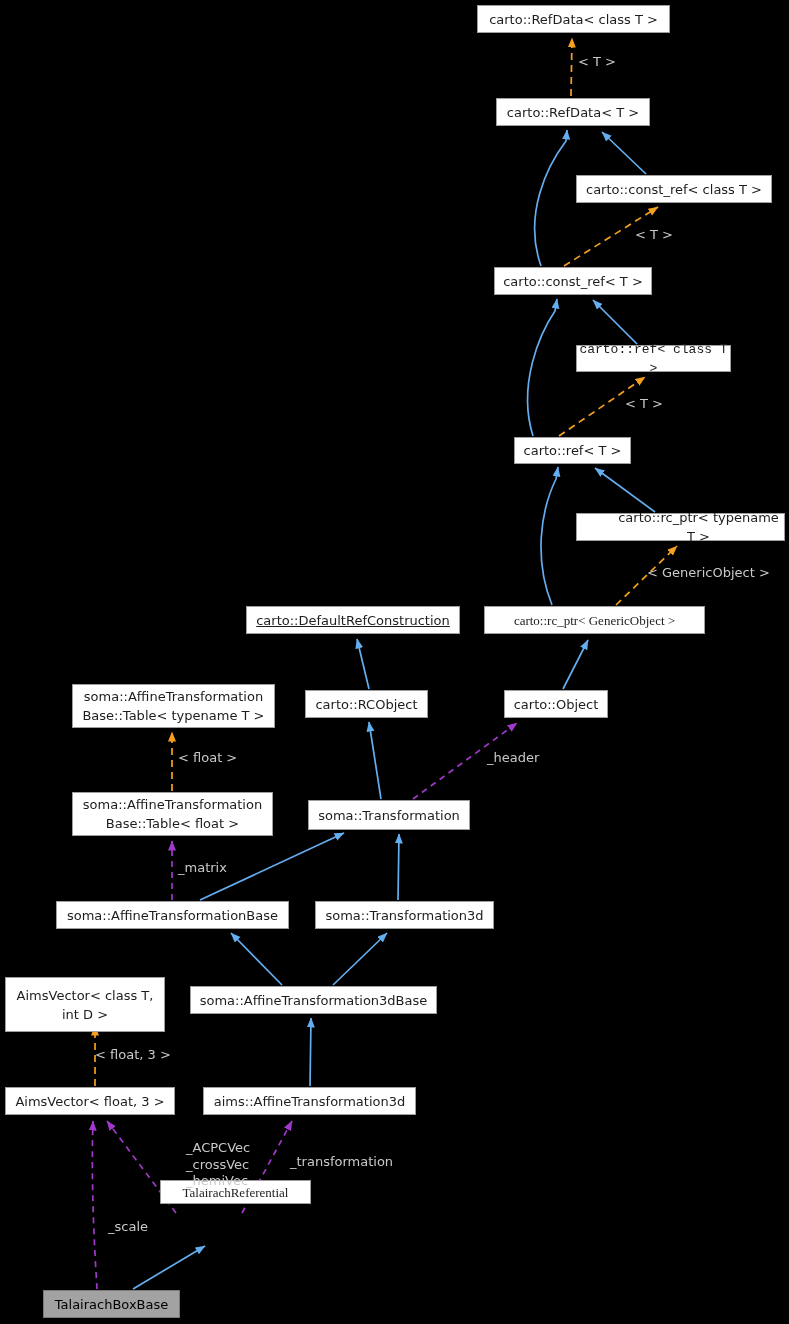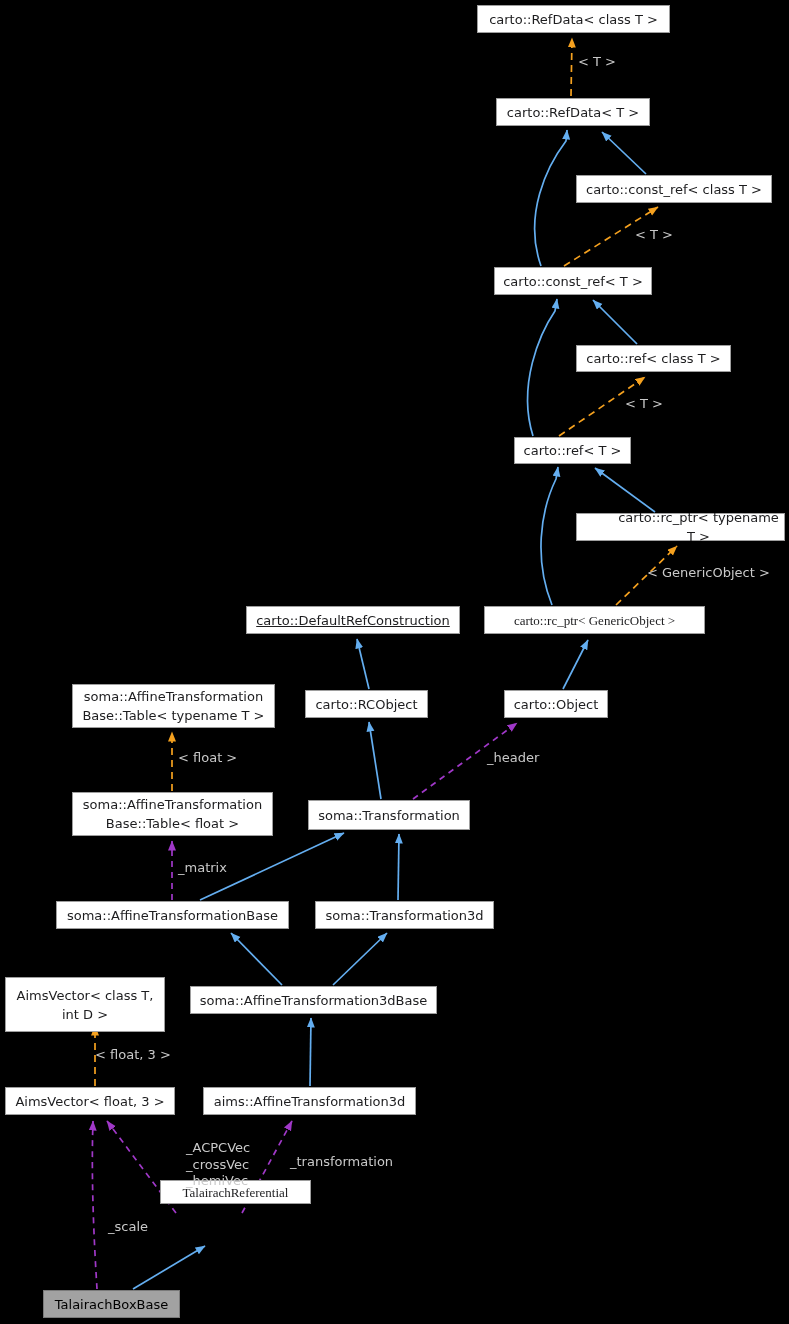--- a/index.html
+++ b/index.html
@@ -103,21 +103,21 @@
     <path class="edge usage" d="M176,1213 L107,1121" marker-end="url(#mk-usage)"></path>
     <path class="edge usage" d="M242,1213 L292,1121" marker-end="url(#mk-usage)"></path>
     <path class="edge usage" d="M97,1289 C94,1240 91,1180 93,1121" marker-end="url(#mk-usage)"></path>
   </svg>
 
   <div>
       <div class="node" style="left: 477px; top: 5px; width: 193px; height: 28px;">carto::RefData&lt; class T &gt;</div>
       <div class="node" style="left: 496px; top: 98px; width: 154px; height: 28px;">carto::RefData&lt; T &gt;</div>
       <div class="node" style="left: 576px; top: 175px; width: 196px; height: 28px;">carto::const_ref&lt; class T &gt;</div>
       <div class="node" style="left: 494px; top: 267px; width: 158px; height: 28px;">carto::const_ref&lt; T &gt;</div>
-      <div class="node" style="left: 576px; top: 345px; width: 155px; height: 27px;">carto::ref&lt; class T &gt;</div>
+      <div class="node" style="left: 576px; top: 345px; width: 155px; height: 27px; font-family: Liberation Mono, monospace;">carto::ref&lt; class T &gt;</div>
       <div class="node" style="left: 514px; top: 437px; width: 117px; height: 27px;">carto::ref&lt; T &gt;</div>
       <div class="node" style="left: 576px; top: 513px; width: 209px; height: 28px; padding-left: 36px;">carto::rc_ptr&lt; typename T &gt;</div>
       <div class="node" style="left: 484px; top: 606px; width: 221px; height: 28px; font-family: Liberation Serif, serif;">carto::rc_ptr&lt; GenericObject &gt;</div>
       <div class="node" style="left: 246px; top: 606px; width: 214px; height: 28px; text-decoration: underline;">carto::DefaultRefConstruction</div>
       <div class="node" style="left: 305px; top: 690px; width: 123px; height: 28px;">carto::RCObject</div>
       <div class="node" style="left: 504px; top: 690px; width: 104px; height: 28px;">carto::Object</div>
       <div class="node" style="left: 72px; top: 684px; width: 203px; height: 44px;">soma::AffineTransformation
 Base::Table&lt; typename T &gt;</div>
       <div class="node" style="left: 72px; top: 792px; width: 201px; height: 44px;">soma::AffineTransformation
 Base::Table&lt; float &gt;</div>

